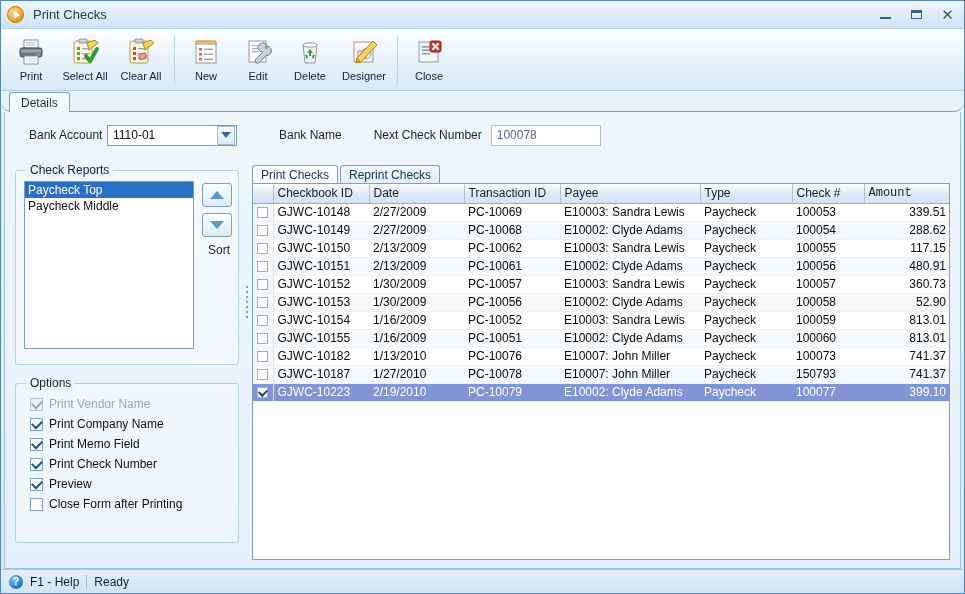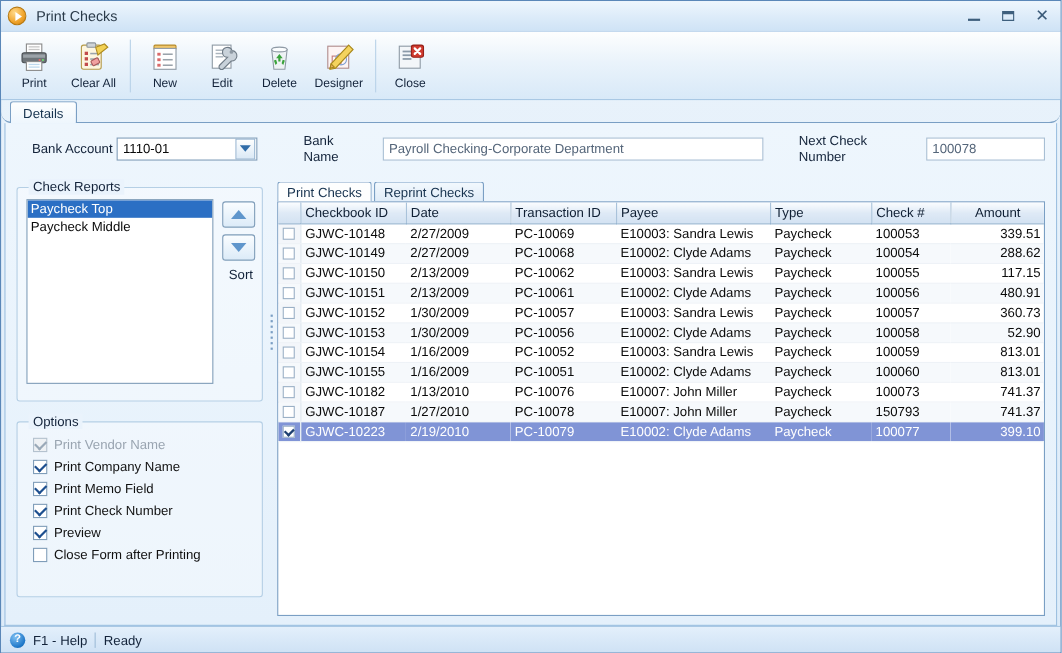--- a/index.html
+++ b/index.html
@@ -180,21 +180,21 @@
     background:#fff; border:1px solid #7a9fc4; overflow:hidden;
   }
   table.grid { width:100%; border-collapse:collapse; table-layout:fixed; }
   table.grid th {
     height:19px; font-size:12px; font-weight:normal; text-align:left;
     color:#0f1f33; padding:0 4px;
     background:linear-gradient(180deg,#fbfdff 0%,#dfeaf6 50%,#d3e2f2 100%);
     border-right:1px solid #a9c2da; border-bottom:1px solid #8fb0ce;
     white-space:nowrap; overflow:hidden;
   }
-  table.grid th.num { text-align:center; }
+  table.grid th.num { text-align:left;font-family:Liberation Mono, monospace; }
   table.grid td {
     height:18px; font-size:12px; padding:0 4px; white-space:nowrap; overflow:hidden;
     border-bottom:1px solid #eef2f7;
   }
   table.grid td.num { text-align:right; }
   tr.row.alt td { background:#f6f9fc; }
   tr.row.sel td { background:#8094d6; color:#fff; }
   td.cbcell { padding:0; text-align:center; background:#f3f6fa; border-right:1px solid #dde5ee; }
   tr.row.sel td.cbcell { background:#8094d6; }
   .gcb { width:11px;height:11px;border:1px solid #9ab0c6;background:#fff;display:inline-flex;align-items:center;justify-content:center;vertical-align:middle;}
@@ -248,20 +248,41 @@
           <circle cx="23" cy="17.6" r="1" fill="#6edc6e"></circle>
             <circle cx="20" cy="17.6" r="1" fill="#e86a6a"></circle>
           <rect x="8" y="19" width="14" height="8" fill="#fff" stroke="#8a8a8a"></rect>
           <rect x="10" y="21" width="10" height="1.2" fill="#bfd9ef"></rect>
             <rect x="10" y="23.4" width="10" height="1.2" fill="#bfd9ef"></rect>
         </svg>
       </span>
       <span class="lbl">Print</span>
     </div>
 
+    <div class="tbtn w-wide">
+      <span class="glyph">
+        <svg width="30" height="30" viewBox="0 0 30 30">
+          <rect x="4" y="4" width="18" height="22" rx="2" fill="#fdf6e0" stroke="#b59a49"></rect>
+          <rect x="9" y="2" width="8" height="4" rx="1" fill="#cfd4d8" stroke="#8c949b"></rect>
+          <g fill="#49a349">
+              <rect x="7" y="10" width="3" height="3"></rect>
+              <rect x="7" y="15" width="3" height="3"></rect>
+              <rect x="7" y="20" width="3" height="3"></rect>
+            </g>
+          <g fill="#9aa3ab">
+              <rect x="12" y="11" width="8" height="1.4"></rect>
+              <rect x="12" y="16" width="8" height="1.4"></rect>
+              <rect x="12" y="21" width="8" height="1.4"></rect>
+            </g>
+          <path d="M16 19 l4 5 l7 -12" stroke="#2e9b2e" stroke-width="4" fill="none" stroke-linecap="round" stroke-linejoin="round"></path>
+          <path d="M17 6 l8 -3 l3 3 l-9 7 z" fill="#f2d154" stroke="#ad8b20"></path>
+        </svg>
+      </span>
+      <span class="lbl">Select All</span>
+    </div>
 
     <div class="tbtn w-wide">
       <span class="glyph">
         <svg width="30" height="30" viewBox="0 0 30 30">
           <rect x="4" y="4" width="18" height="22" rx="2" fill="#fdf6e0" stroke="#b59a49"></rect>
           <rect x="9" y="2" width="8" height="4" rx="1" fill="#cfd4d8" stroke="#8c949b"></rect>
           <g fill="#c24b4b">
               <rect x="7" y="10" width="3" height="3"></rect>
               <rect x="7" y="15" width="3" height="3"></rect>
               <rect x="7" y="20" width="3" height="3"></rect>
@@ -373,23 +394,20 @@
 
     <div class="fieldrow">
       <span class="flabel" style="width:78px;margin-left:14px;">Bank Account</span>
       <div class="combo">
         <span class="cval">1110-01</span>
         <span class="arrowbox">
             <i class="chev"></i>
           </span>
       </div>
       <span class="flabel" style="margin-left:42px;">Bank Name</span>
-      <div class="txtfield" style="width:352px;margin-left:10px;">
-        <span>Payroll Checking-Corporate Department</span>
-      </div>
       <span class="flabel" style="margin-left:32px;">Next Check Number</span>
       <div class="txtfield" style="width:110px;margin-left:9px;">
         <span>100078</span>
       </div>
     </div>
 
     <div class="leftpane">
 
       <div class="group reports-group">
         <span class="gtitle">Check Reports</span>

